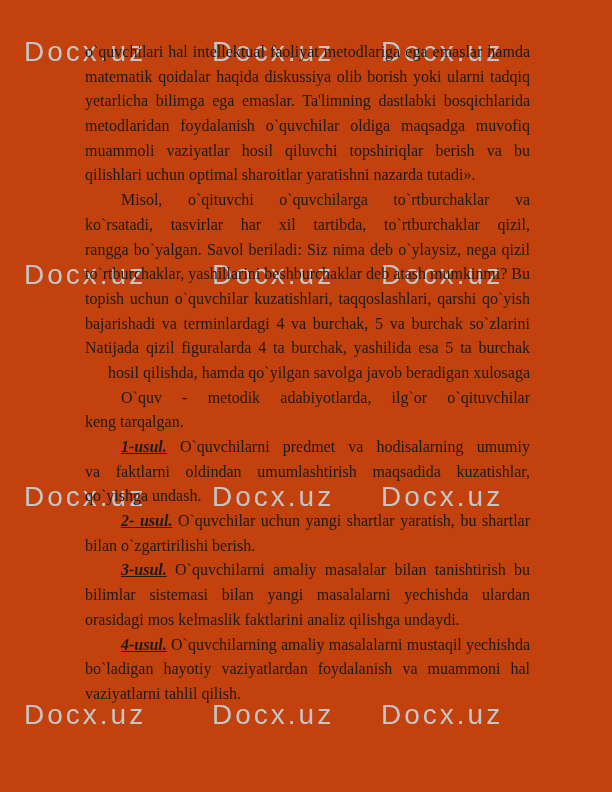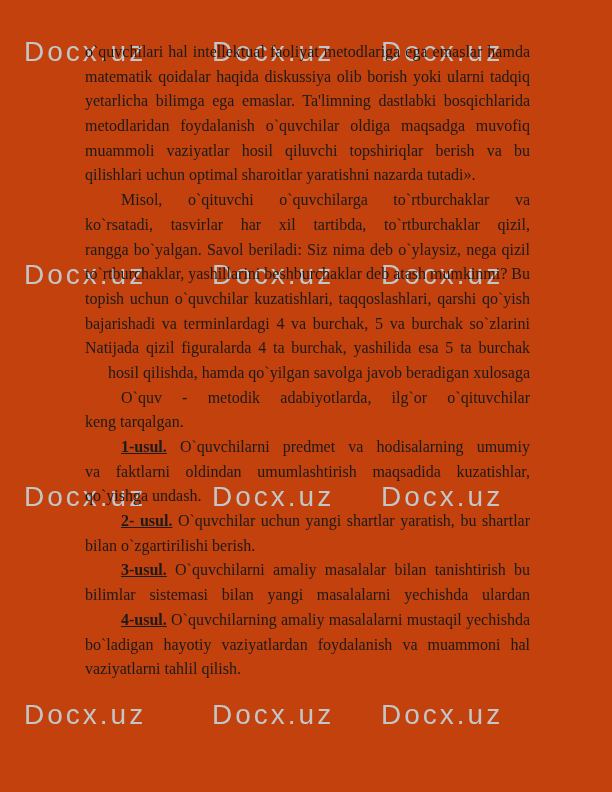--- a/index.html
+++ b/index.html
@@ -51,20 +51,21 @@
   .line.last {
     text-align: right;
     text-align-last: left;
   }
   .seg-n { }
   .seg-u {
     text-decoration: underline;
   }
   .seg-h {
     font-weight: bold;
+    font-style: italic;
     text-decoration: underline;
   }
 </style>
 </head>
 <body>
 
 <div class="page" style="background: #c2410c;">
   <div class="watermark-layer">
       <span class="watermark" style="left: 24px; top: 36px; color: rgb(195, 198, 200);">Docx.uz</span>
       <span class="watermark" style="left: 212px; top: 36px; color: rgb(195, 198, 200);">Docx.uz</span>
@@ -96,17 +97,18 @@
       <div class="line last"><span class="seg-n">hosil qilishda, hamda qo`yilgan savolga javob beradigan xulosaga kelishadi.</span></div>
       <div class="line indent"><span class="seg-n">O`quv - metodik adabiyotlarda, ilg`or o`qituvchilar tajribalarida boshlang`ich</span></div>
       <div class="line last"><span class="seg-n">keng tarqalgan.</span></div>
       <div class="line indent"><span class="seg-h">1-usul.</span><span class="seg-n"> O`quvchilarni predmet va hodisalarning umumiy tomonlarini aniqlash</span></div>
       <div class="line"><span class="seg-n">va faktlarni oldindan umumlashtirish maqsadida kuzatishlar, taqqoslash, qarshi</span></div>
       <div class="line last"><span class="seg-n">qo`yishga undash.</span></div>
       <div class="line indent"><span class="seg-h">2- usul.</span><span class="seg-n"> O`quvchilar uchun yangi shartlar yaratish, bu shartlar ma'lum usullar</span></div>
       <div class="line last"><span class="seg-n">bilan o`zgartirilishi berish.</span></div>
       <div class="line indent"><span class="seg-h">3-usul.</span><span class="seg-n"> O`quvchilarni amaliy masalalar bilan tanishtirish bu masalalar ularni</span></div>
       <div class="line"><span class="seg-n">bilimlar sistemasi bilan yangi masalalarni yechishda ulardan qilinadigan talablar</span></div>
+      <div class="line last"><span class="seg-n">orasidagi mos kelmaslik faktlarini analiz qilishga undaydi.</span></div>
       <div class="line indent"><span class="seg-h">4-usul.</span><span class="seg-n"> O`quvchilarning amaliy masalalarni mustaqil yechishda paydo</span></div>
       <div class="line"><span class="seg-n">bo`ladigan hayotiy vaziyatlardan foydalanish va muammoni hal qilishda bu</span></div>
       <div class="line last"><span class="seg-n">vaziyatlarni tahlil qilish.</span></div>
     </div>
 </div>
 
 </body></html>

